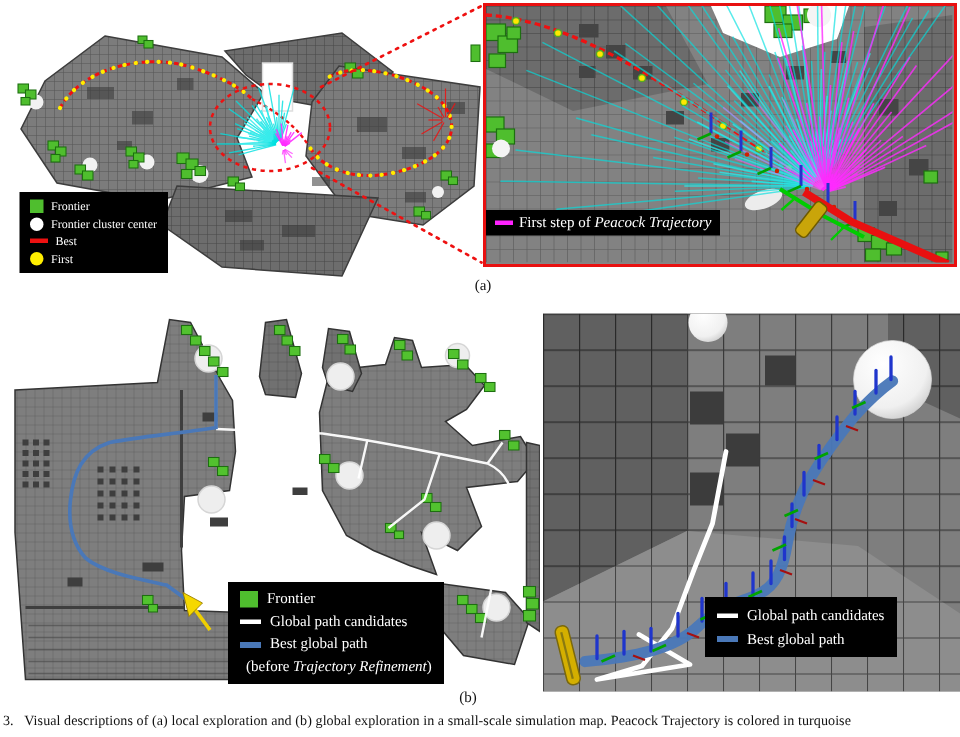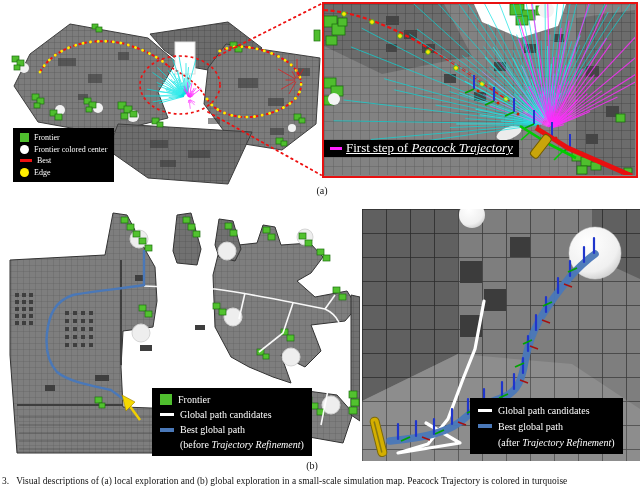--- a/index.html
+++ b/index.html
@@ -23,28 +23,28 @@
   .sw-ln-red{width:12px;height:3px;background:#ee1111;}
   .sw-ci-yellow{width:9px;height:9px;border-radius:50%;background:#ffee00;}
   .sw-ln-magenta{width:13px;height:3px;background:#ff22ff;}
   .sw-ln-cyan{width:13px;height:3px;background:#00e8e8;}
   .sw-ln-green{width:13px;height:3px;background:#00cc00;}
   .sw-ln-white{width:14px;height:3px;background:#fff;}
   .sw-ln-blue{width:14px;height:4px;background:#4a78b8;}
   #legend-a-left{left:13px;top:128px;padding:4px 7px;font-size:8px;}
   #legend-a-left .lrow{height:11.5px;}
   #legend-a-left .sw{margin-right:5px;}
-  #legend-a-right{left:0px;top:136px;padding:3px 6px;font-size:13px;text-decoration:underline;}
+  #legend-a-right{left:0px;top:136px;padding:3px 6px;font-size:10px;}
   #legend-a-right .lrow{height:10.8px;}
   #legend-a-right .sw{width:12px;height:2.6px;margin-right:4px;}
   #legend-b-left{left:147px;top:183px;padding:4px 8px;font-size:10px;}
   #legend-b-left .lrow{height:15px;}
   #legend-b-right{left:108px;top:189px;padding:4px 8px;font-size:10px;}
   #legend-b-right .lrow{height:16px;}
-  .lrow .indent{margin-left:20px;}
+  .lrow .indent{margin-left:4px;}
   .sub-label{position:absolute;font-size:10px;text-align:center;width:44px;}
   #label-a{left:300px;top:185px;}
   #label-b{left:290px;top:460px;}
   #caption{position:absolute;left:2px;top:476px;width:660px;font-size:9.4px;
     white-space:pre;overflow:hidden;letter-spacing:0.05px;}
 </style>
 </head>
 <body>
 
 <div class="panel" id="panel-a-left">
@@ -227,29 +227,29 @@
     </g>
   </svg>
 
   <div class="legend" id="legend-a-left">
     <div class="lrow">
       <span class="sw sw-sq-green"></span>
       <span>Frontier</span>
     </div>
     <div class="lrow">
       <span class="sw sw-ci-white"></span>
-      <span>Frontier colored center</span>
+      <span>Frontier cluster center</span>
     </div>
     <div class="lrow">
       <span class="sw sw-ln-red"></span>
       <span>Best</span>
     </div>
     <div class="lrow">
       <span class="sw sw-ci-yellow"></span>
-      <span>Edge</span>
+      <span>First</span>
     </div>
   </div>
 </div>
 
 <div class="panel" id="panel-a-right">
   <svg width="311" height="171" viewBox="0 0 311 171">
     <defs>
       <pattern id="pa2" width="9" height="9" patternUnits="userSpaceOnUse">
         <rect width="9" height="9" fill="#828282"></rect>
           <path d="M0 0H9M0 0V9" stroke="#5a5a5a" stroke-width="0.8" fill="none"></path>
@@ -767,21 +767,18 @@
 
   <div class="legend" id="legend-b-right">
     <div class="lrow">
       <span class="sw sw-ln-white"></span>
       <span><span>Global path candidates</span><i></i><span></span></span>
     </div>
     <div class="lrow">
       <span class="sw sw-ln-blue"></span>
       <span><span>Best global path</span><i></i><span></span></span>
     </div>
-    <div class="lrow">
-      <span class="indent"><span>(after </span><i>Trajectory Refinement</i><span>)</span></span>
-    </div>
   </div>
 </div>
 
 <div class="sub-label" id="label-b">(b)</div>
 
 <div id="caption">3.   Visual descriptions of (a) local exploration and (b) global exploration in a small-scale simulation map. Peacock Trajectory is colored in turquoise</div>
 
 </body></html>

